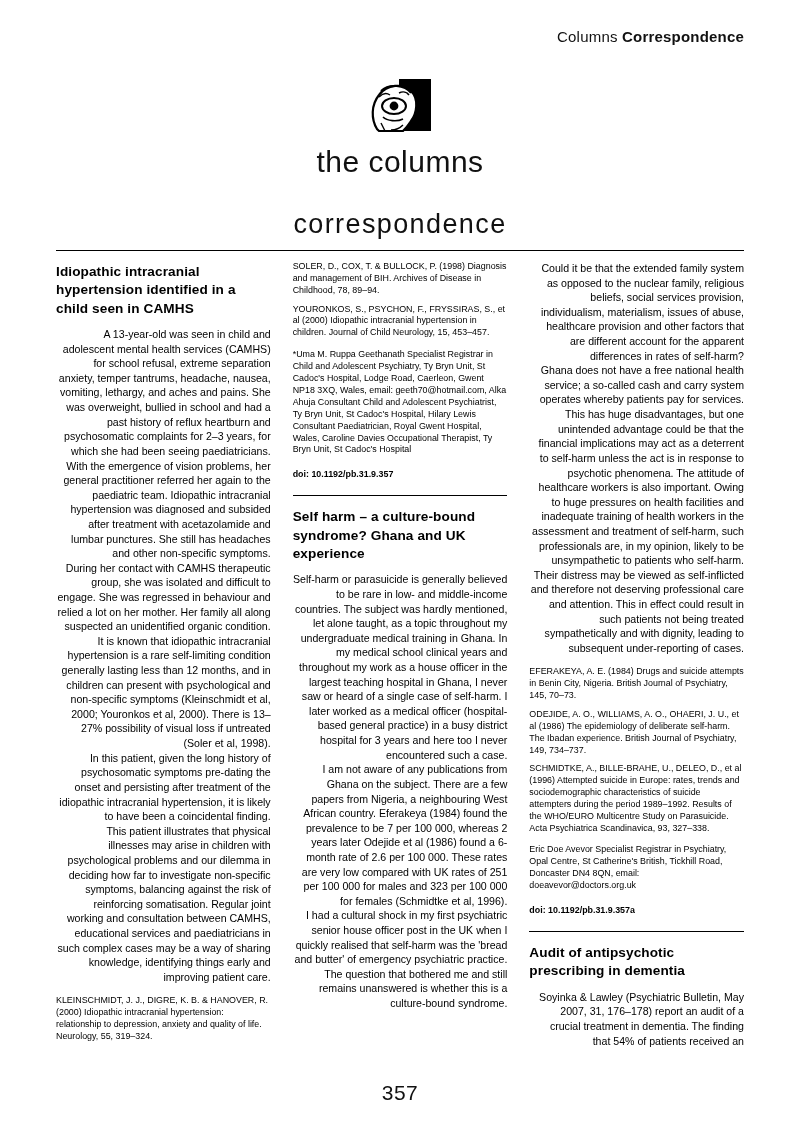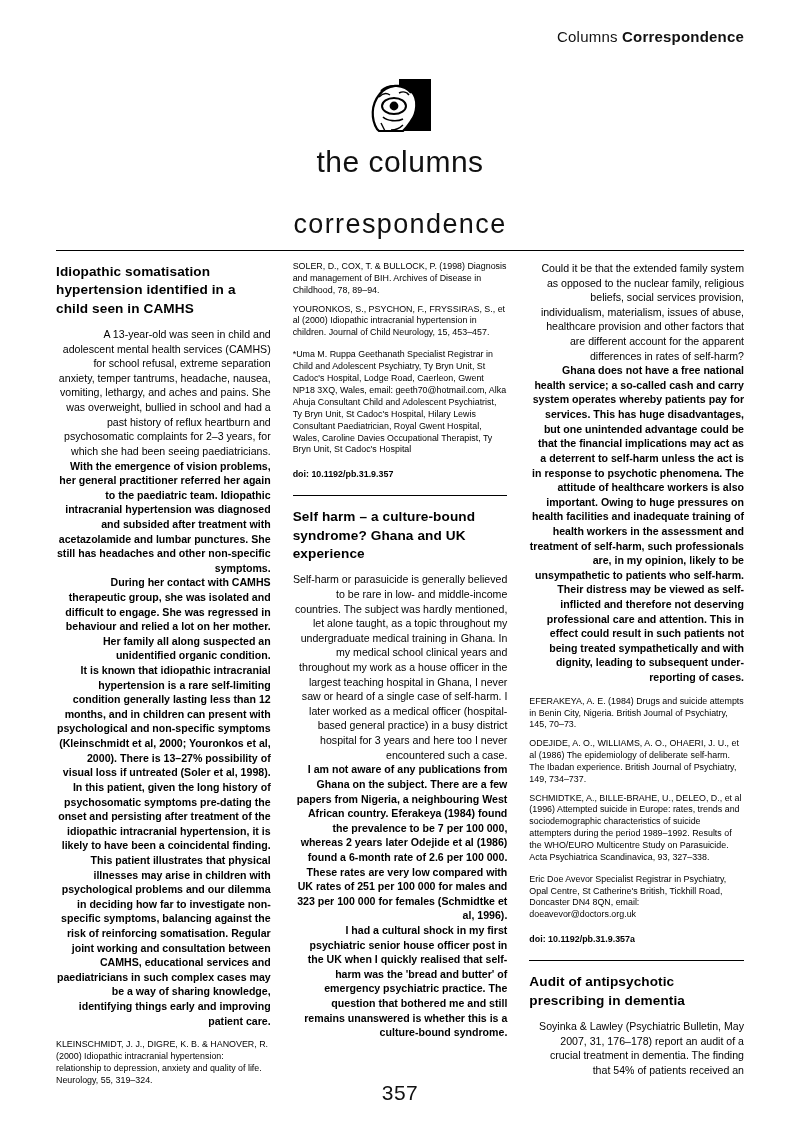--- a/index.html
+++ b/index.html
@@ -83,21 +83,21 @@
     margin: 2px 0 9px 0;
     letter-spacing: 0.1px;
   }
   p.body {
     font-size: 10.6px;
     line-height: 1.38;
     margin: 0;
     text-align: right;
     hyphens: auto;
   }
-  p.body + p.body { text-indent: 9px; font-weight: bold; }
+  p.body + p.body { text-indent: 9px; }
 
   p.ref {
     font-size: 8.9px;
     line-height: 1.33;
     margin: 0 0 7px 0;
     text-align: left;
   }
   .refs-wrap { margin-top: 11px; }
   .refs-wrap.first-in-col { margin-top: 0; }
 
@@ -156,21 +156,21 @@
     <div class="journal-title">the columns</div>
   </div>
 
   <div class="section-title">correspondence</div>
 
   <div class="rule-top"></div>
 
   <div class="columns">
 
     <div class="col left">
-      <h2 class="art-title">Idiopathic somatisation hypertension identified in a child seen in CAMHS</h2>
+      <h2 class="art-title">Idiopathic intracranial hypertension identified in a child seen in CAMHS</h2>
       <p class="body">A 13-year-old was seen in child and adolescent mental health services (CAMHS) for school refusal, extreme separation anxiety, temper tantrums, headache, nausea, vomiting, lethargy, and aches and pains. She was overweight, bullied in school and had a past history of reflux heartburn and psychosomatic complaints for 2–3 years, for which she had been seeing paediatricians.</p>
       <p class="body">With the emergence of vision problems, her general practitioner referred her again to the paediatric team. Idiopathic intracranial hypertension was diagnosed and subsided after treatment with acetazolamide and lumbar punctures. She still has headaches and other non-specific symptoms.</p>
       <p class="body">During her contact with CAMHS therapeutic group, she was isolated and difficult to engage. She was regressed in behaviour and relied a lot on her mother. Her family all along suspected an unidentified organic condition.</p>
       <p class="body">It is known that idiopathic intracranial hypertension is a rare self-limiting condition generally lasting less than 12 months, and in children can present with psychological and non-specific symptoms (Kleinschmidt et al, 2000; Youronkos et al, 2000). There is 13–27% possibility of visual loss if untreated (Soler et al, 1998).</p>
       <p class="body">In this patient, given the long history of psychosomatic symptoms pre-dating the onset and persisting after treatment of the idiopathic intracranial hypertension, it is likely to have been a coincidental finding.</p>
       <p class="body">This patient illustrates that physical illnesses may arise in children with psychological problems and our dilemma in deciding how far to investigate non-specific symptoms, balancing against the risk of reinforcing somatisation. Regular joint working and consultation between CAMHS, educational services and paediatricians in such complex cases may be a way of sharing knowledge, identifying things early and improving patient care.</p>
       <div class="refs-wrap">
         <p class="ref">KLEINSCHMIDT, J. J., DIGRE, K. B. &amp; HANOVER, R. (2000) Idiopathic intracranial hypertension: relationship to depression, anxiety and quality of life. Neurology, 55, 319–324.</p>
       </div>
     </div>

